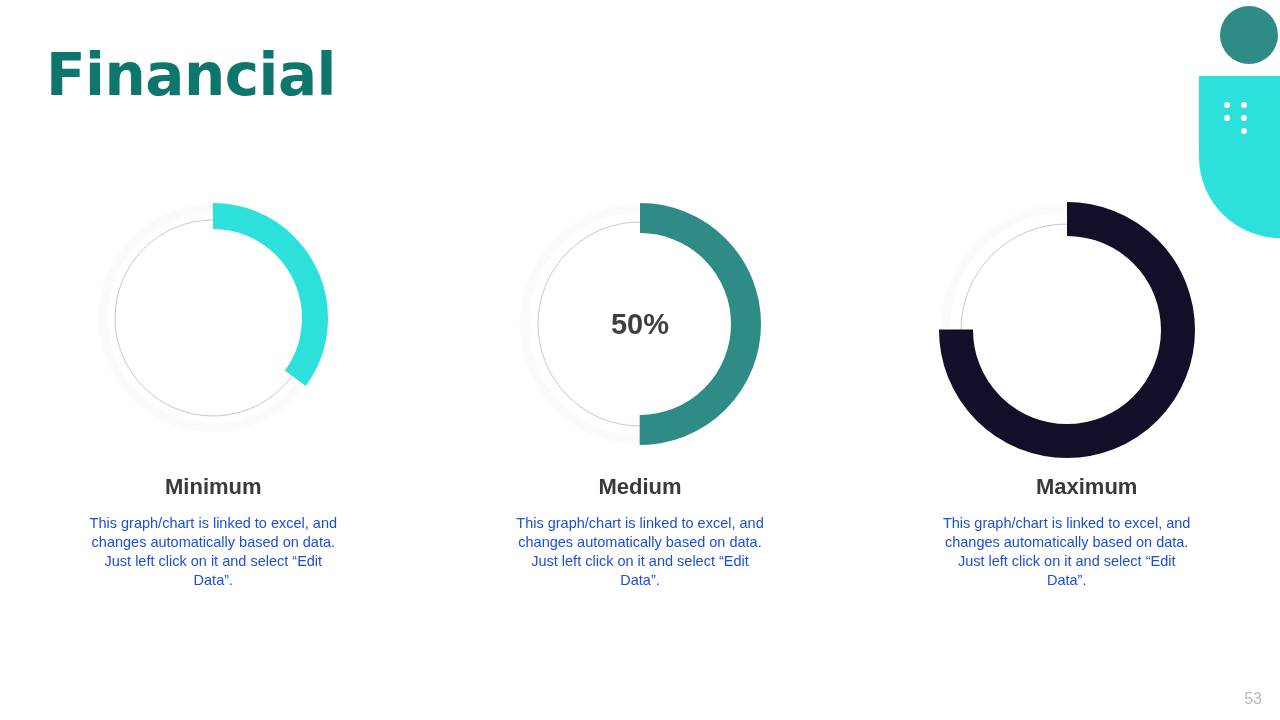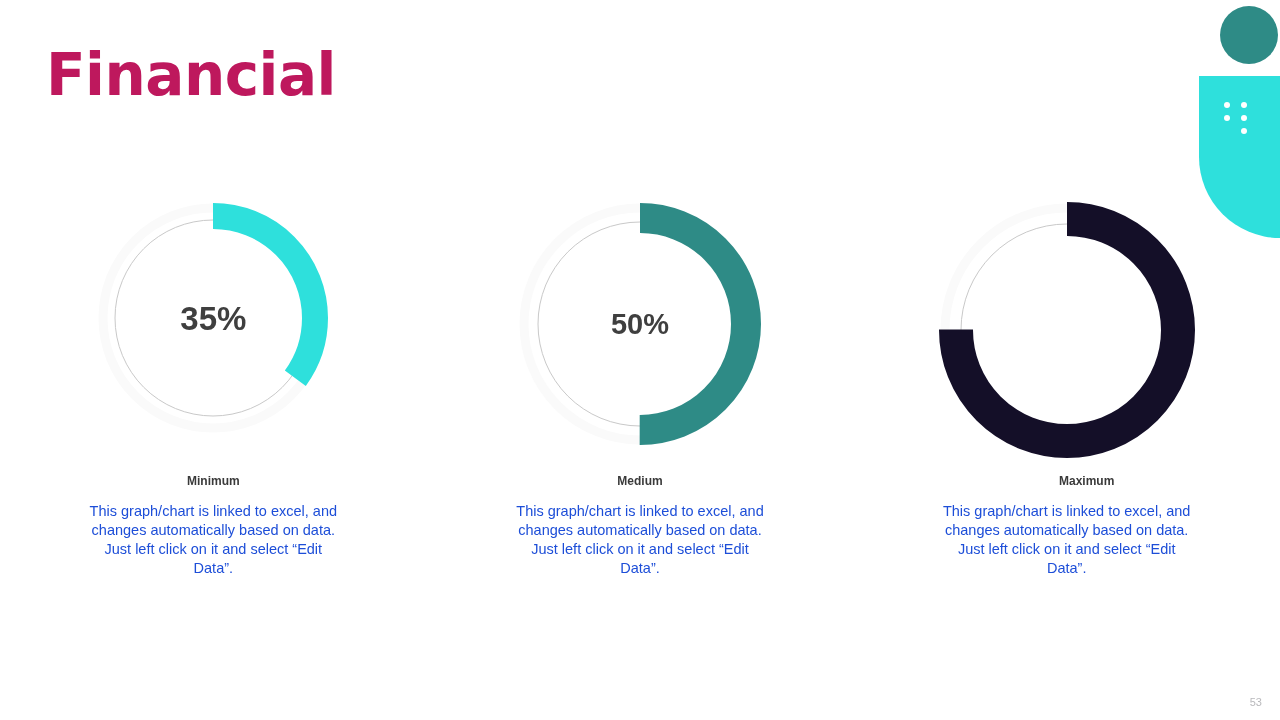--- a/index.html
+++ b/index.html
@@ -55,21 +55,21 @@
   .dR2 { left: 17px; top: 15px; }
   .dR3 { left: 17px; top: 28px; }
 
   
   .page-title {
     position: absolute;
     left: 46px;
     top: 46px;
     font-size: 58px;
     font-weight: bold;
-    color: #be185d;
+    color: #0f766e;
     letter-spacing: -0.5px;
     line-height: 1;
     font-family: "DejaVu Sans", sans-serif;
   }
 
   
   .metrics {
     position: absolute;
     left: 0;
     top: 198px;
@@ -97,21 +97,21 @@
     position: absolute;
     left: 0; right: 0;
     text-align: center;
     font-weight: bold;
     color: #3F3F3F;
     font-family: "Liberation Sans", sans-serif;
     line-height: 1;
   }
 
   .metric-label {
-    font-size: 12px;
+    font-size: 22px;
     font-weight: bold;
     color: #3A3A3A;
     margin-top: 14px;
   }
   .metric-desc {
     margin-top: 14px;
     width: 250px;
     text-align: center;
     font-size: 14.5px;
     line-height: 19px;
@@ -125,21 +125,21 @@
 
   .m1 .metric-label { margin-top: 36px; }
   .m2 .metric-label { margin-top: 24px; }
   .m3 .metric-label { margin-top: 12px; margin-left: 40px; }
 
   
   .page-number {
     position: absolute;
     right: 18px;
     bottom: 12px;
-    font-size: 11px;
+    font-size: 16px;
     color: #B9B9BC;
   }
 </style>
 </head>
 <body>
 
 <div class="deco-circle"></div>
 <div class="deco-semi"></div>
 <div class="deco-dots">
   <i class="dL1"></i>
@@ -153,21 +153,20 @@
 
 <div class="metrics">
 
   <div class="metric m1">
     <div class="donut-wrap">
       <svg width="240" height="240" viewBox="0 0 240 240">
         <circle cx="120" cy="120" r="110" fill="none" stroke="#FAFAFA" stroke-width="9"></circle>
         <circle cx="120" cy="120" r="98" fill="none" stroke="#C9C9C9" stroke-width="1"></circle>
         <circle id="arc1" cx="120" cy="120" r="102" fill="none" stroke="#2EE0DC" stroke-width="26" transform="rotate(-90 120 120)" stroke-dasharray="224.30971546631122 640.8849013323178" stroke-linecap="butt"></circle>
       </svg>
-      <div class="donut-value">35%</div>
     </div>
     <div class="metric-label">Minimum</div>
     <div class="metric-desc">This graph/chart is linked to excel, and changes automatically based on data. Just left click on it and select “Edit Data”.</div>
   </div>
 
   <div class="metric m2">
     <div class="donut-wrap">
       <svg width="252" height="252" viewBox="0 0 252 252">
         <circle cx="126" cy="126" r="116" fill="none" stroke="#FAFAFA" stroke-width="9"></circle>
         <circle cx="126" cy="126" r="102" fill="none" stroke="#C9C9C9" stroke-width="1"></circle>

